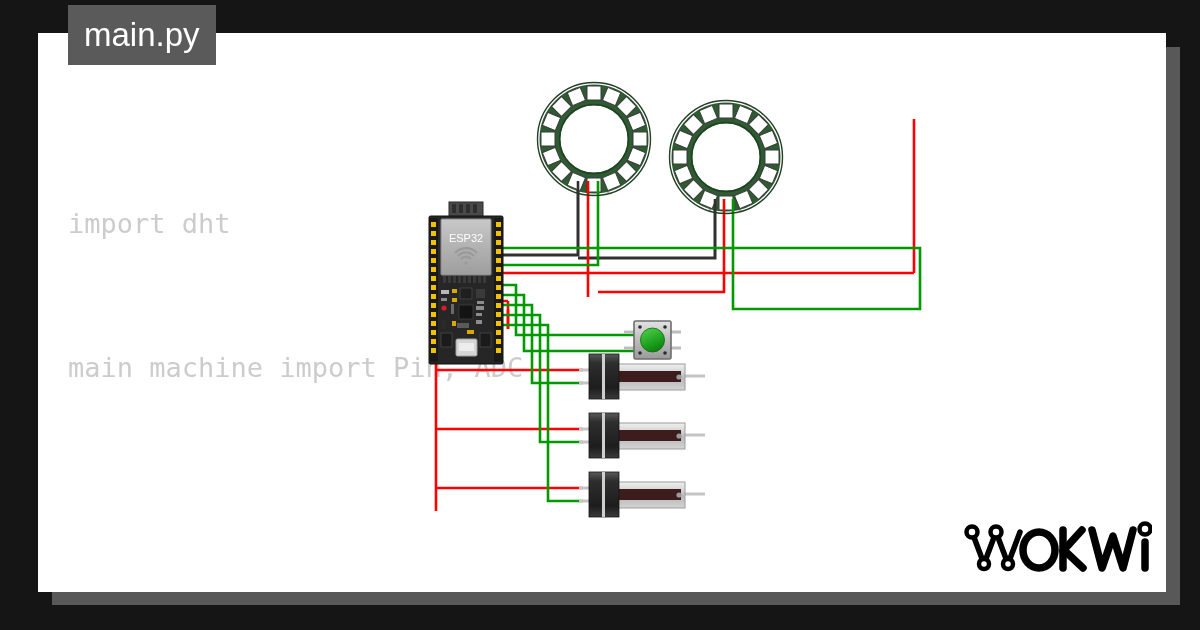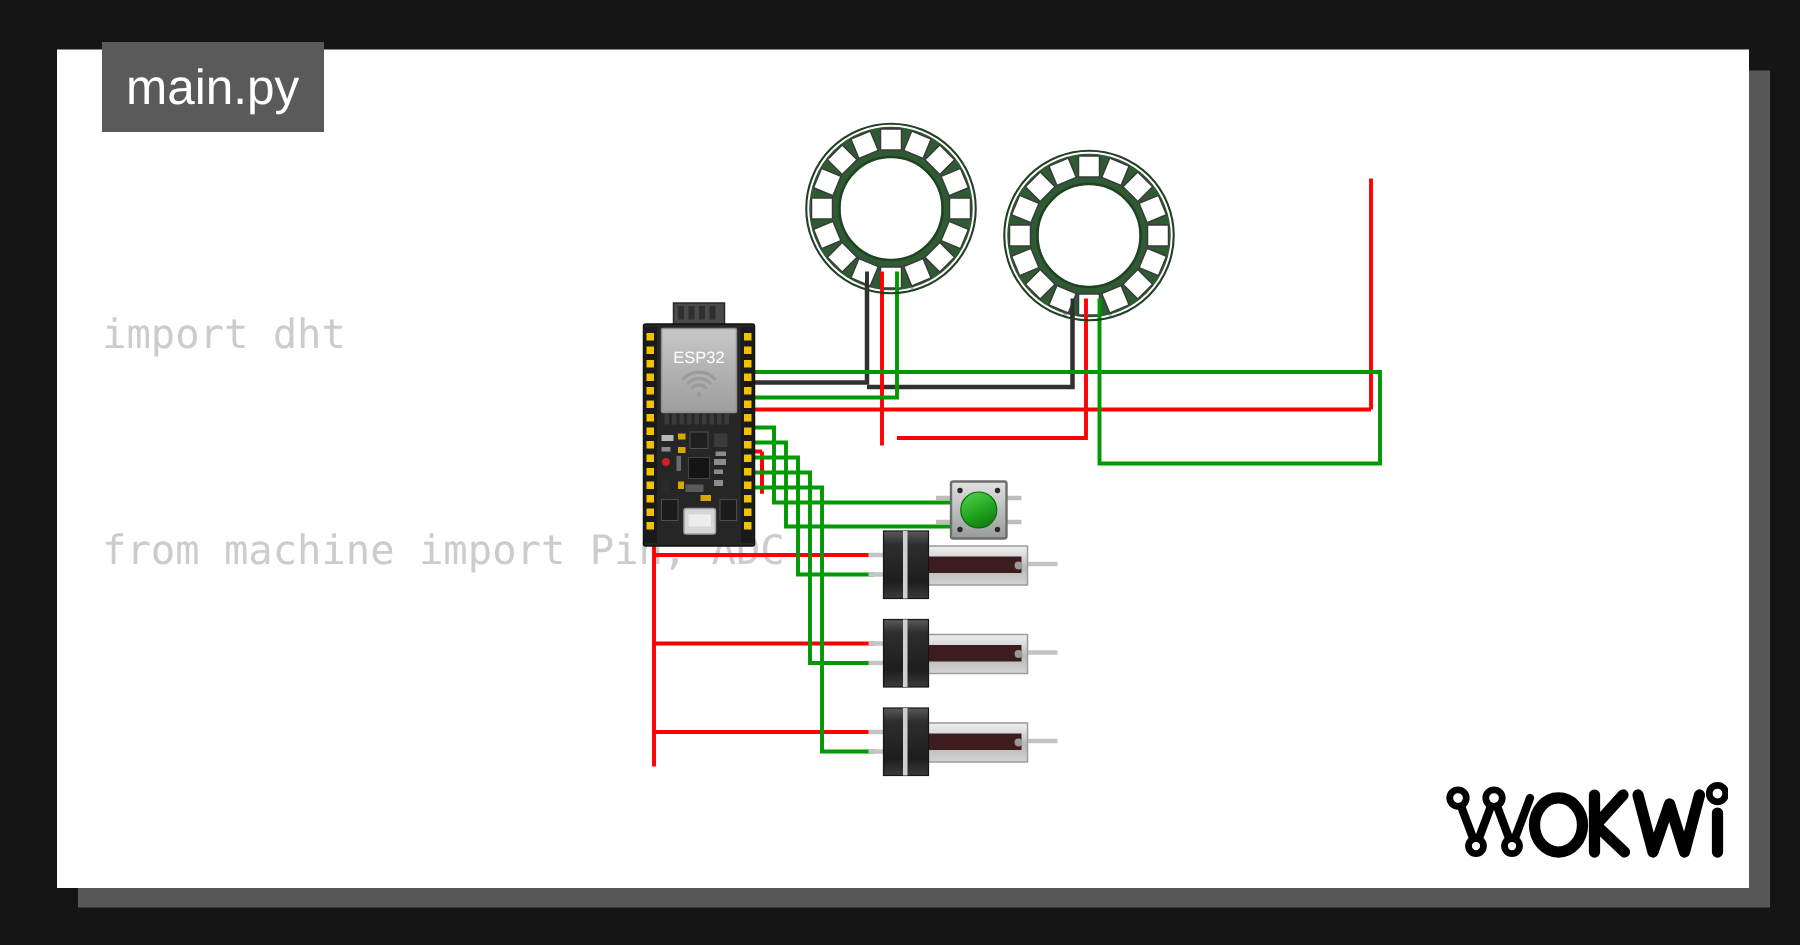--- a/index.html
+++ b/index.html
@@ -36,21 +36,21 @@
     width: 1128px;
     height: 559px;
     background: #ffffff;
     overflow: hidden;
   }
 
   
   .file-tab {
     position: absolute;
     left: 68px;
-    top: 28px;
+    top: 5px;
     background: #5a5a5a;
     color: #ffffff;
     font-family: "Liberation Sans", sans-serif;
     font-size: 33px;
     line-height: 1;
     padding: 13px 16px 14px 16px;
     letter-spacing: 0px;
     z-index: 40;
     white-space: nowrap;
   }
@@ -92,21 +92,21 @@
 <body>
 
 <div id="stage">
 
   <div class="card-shadow"></div>
 
   <div class="card"></div>
 
   <div class="code">
     <span class="line">import dht</span>
-    <span class="line">from machine import Pin, ADC</span>
+    <span class="line">main machine import Pin, ADC</span>
     
     
     
     
     
     
     
     
   </div>
 

